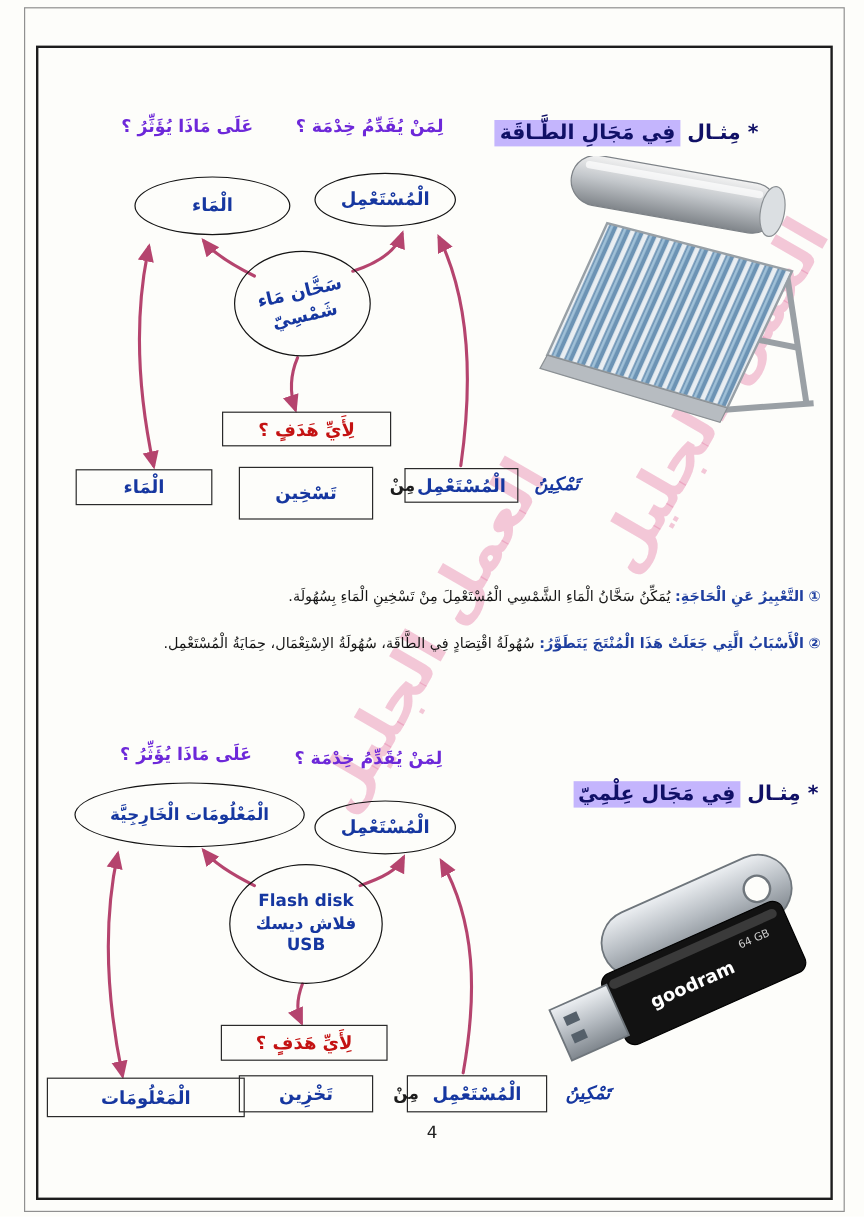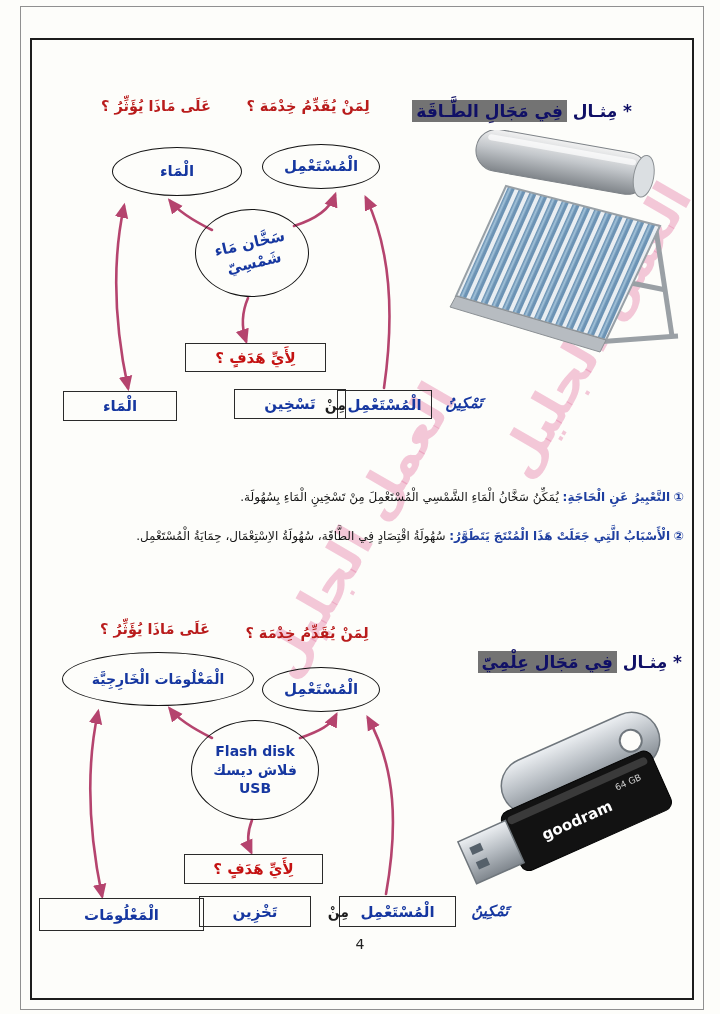--- a/index.html
+++ b/index.html
@@ -13,23 +13,23 @@
   .abs { position:absolute; }
 
   .watermark { position:absolute; color:rgba(228,125,168,0.42); font-weight:bold;
                font-size:52px; white-space:nowrap; transform:rotate(-60deg); pointer-events:none; }
   .wm1 { left:430px; top:300px; }
   .wm2 { left:195px; top:500px; }
 
   .arrows { position:absolute; left:0; top:0; width:720px; height:1014px; pointer-events:none; }
 
   .title { direction:rtl; font-size:17px; font-weight:bold; color:#101066; white-space:nowrap; }
-  .title .hl { background:#737373; padding:1px 4px; }
-
-  .q { color:#b91c1c; font-weight:bold; font-size:14.5px; text-align:center; direction:rtl; white-space:nowrap; }
+  .title .hl { background:#c4b5fd; padding:1px 4px; }
+
+  .q { color:#6d28d9; font-weight:bold; font-size:14.5px; text-align:center; direction:rtl; white-space:nowrap; }
 
   .node { border:1.6px solid #141414; border-radius:50%; display:flex; flex-direction:column;
           align-items:center; justify-content:center; color:#1637a0; font-weight:bold;
           font-size:15px; direction:rtl; text-align:center; line-height:1.35; }
 
   .bx { border:1.3px solid #2a2a2a; display:flex; align-items:center; justify-content:center;
         color:#1637a0; font-weight:bold; font-size:15px; direction:rtl; background:transparent; }
   .bx.goal { color:#c41212; }
 
   .plain { color:#1637a0; font-weight:bold; font-size:15px; direction:rtl; text-align:center;font-style:italic; }
@@ -103,21 +103,21 @@
 
   <div class="abs bx goal" style="left:185px; top:343px; width:141px; height:29px;">
     <span>لِأَيِّ هَدَفٍ ؟</span>
   </div>
 
   <div class="abs plain" style="left:432px; top:394px; width:64px;">تَمْكِينُ</div>
   <div class="abs bx" style="left:337px; top:390px; width:95px; height:29px;">
     <span>الْمُسْتَعْمِل</span>
   </div>
   <div class="abs from" style="left:310px; top:397px; width:28px;">مِنْ</div>
-  <div class="abs bx" style="left:199px; top:389px; width:112px; height:30px;margin-left:35px;">
+  <div class="abs bx" style="left:199px; top:389px; width:112px; height:44px;">
     <span>تَسْخِين</span>
   </div>
   <div class="abs bx" style="left:63px; top:391px; width:114px; height:30px;">
     <span>الْمَاء</span>
   </div>
 
   <svg class="abs" style="left:448px; top:130px;" width="240" height="228" viewBox="0 0 240 228">
     <defs>
       <linearGradient id="tg" x1="0" y1="0" x2="0" y2="1">
         <stop offset="0" stop-color="#f2f2f2"></stop>

